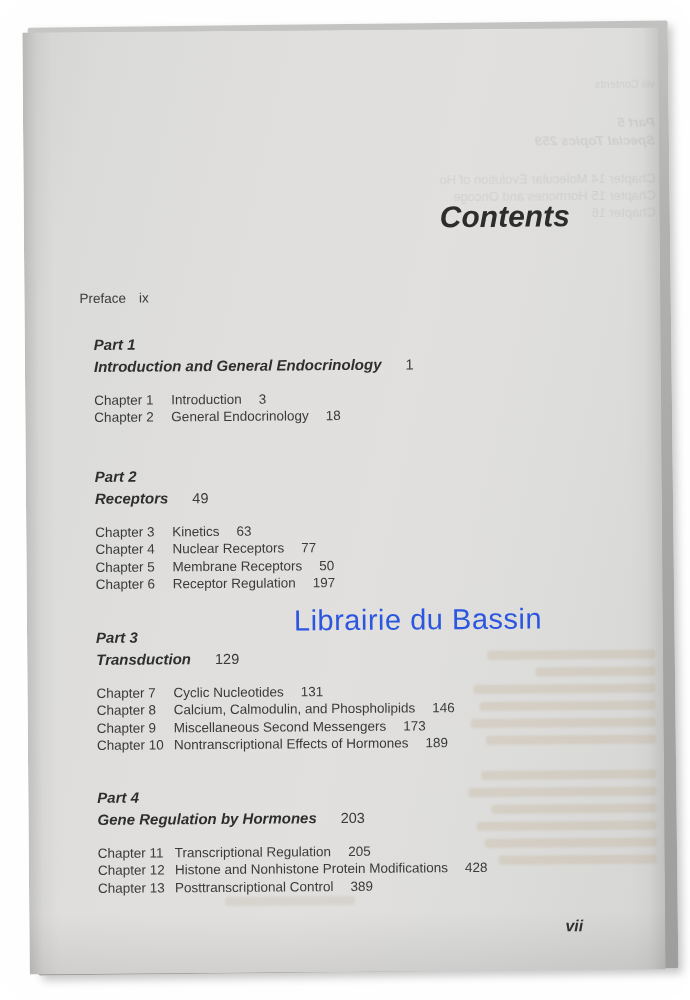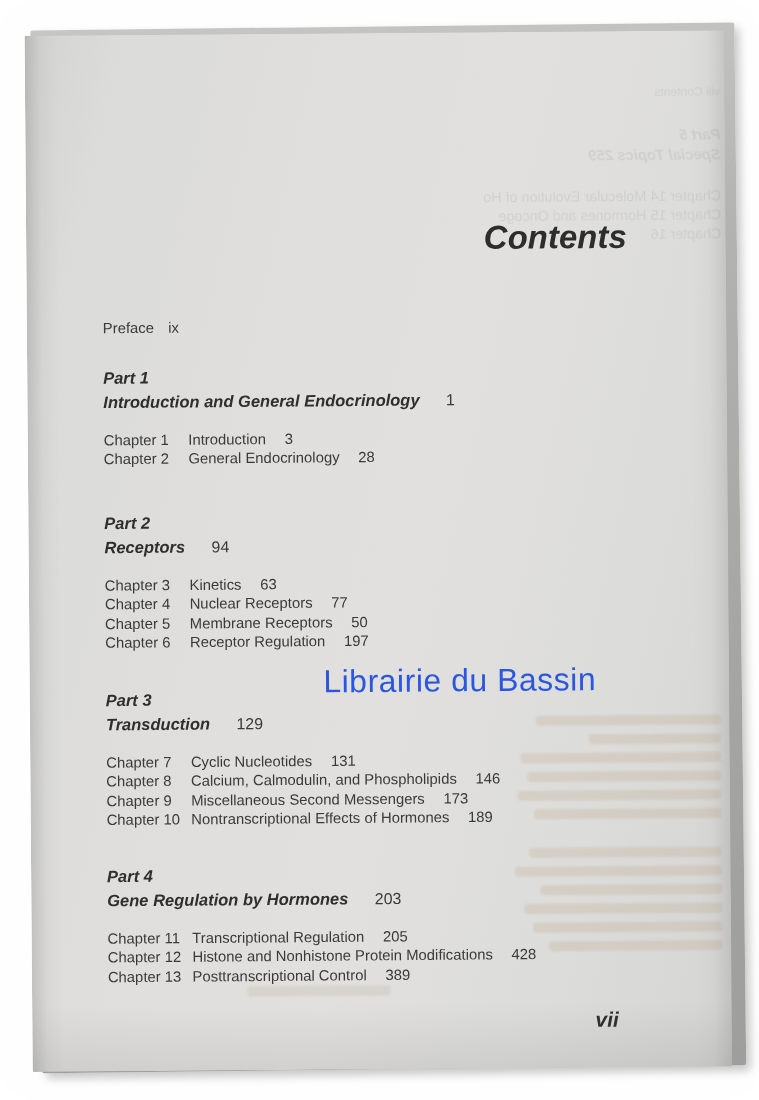--- a/index.html
+++ b/index.html
@@ -44,21 +44,21 @@
     left: 416px; top: 171px;
     font-size: 30px;
     font-weight: bold;
     font-style: italic;
     letter-spacing: 0px;
     color: #2d2d2d;
   }
 
   .preface-row {
     position: absolute;
-    left: 69px; top: 259px;
+    left: 55px; top: 259px;
     font-size: 13.5px;
     color: #3a3a3a;
   }
   .preface-row .pg { margin-left: 13px; }
 
   .part { position: absolute; left: 69px; }
   .p1 { top: 302px; }
   .p2 { top: 434px; }
   .p3 { top: 595px; }
   .p4 { top: 755px; }
@@ -93,22 +93,22 @@
   .watermark {
     position: absolute;
     left: 267px; top: 574px;
     font-size: 29px;
     letter-spacing: 0.5px;
     white-space: nowrap;
   }
 
   .folio {
     position: absolute;
-    left: 512px; top: 889px;
-    font-size: 19px;
+    left: 536px; top: 889px;
+    font-size: 16px;
     font-weight: bold;
     font-style: italic;
     color: #303030;
   }
 
   
   .ghost-top {
     position: absolute;
     right: 4px; top: 50px;
     width: 330px;
@@ -170,29 +170,29 @@
       </div>
       <div class="chapters">
         <div class="chap-row">
           <span class="chap-label">Chapter 1</span>
             <span class="chap-title">Introduction</span>
             <span class="chap-page">3</span>
         </div>
         <div class="chap-row">
           <span class="chap-label">Chapter 2</span>
             <span class="chap-title">General Endocrinology</span>
-            <span class="chap-page">28</span>
+            <span class="chap-page">18</span>
         </div>
       </div>
     </section>
 
     <section class="part p2">
       <div class="part-label">Part 2</div>
       <div class="part-titleline">
-        <span>Receptors</span><span class="part-page">94</span>
+        <span>Receptors</span><span class="part-page">49</span>
       </div>
       <div class="chapters">
         <div class="chap-row">
           <span class="chap-label">Chapter 3</span>
             <span class="chap-title">Kinetics</span>
             <span class="chap-page">63</span>
         </div>
         <div class="chap-row">
           <span class="chap-label">Chapter 4</span>
             <span class="chap-title">Nuclear Receptors</span>

